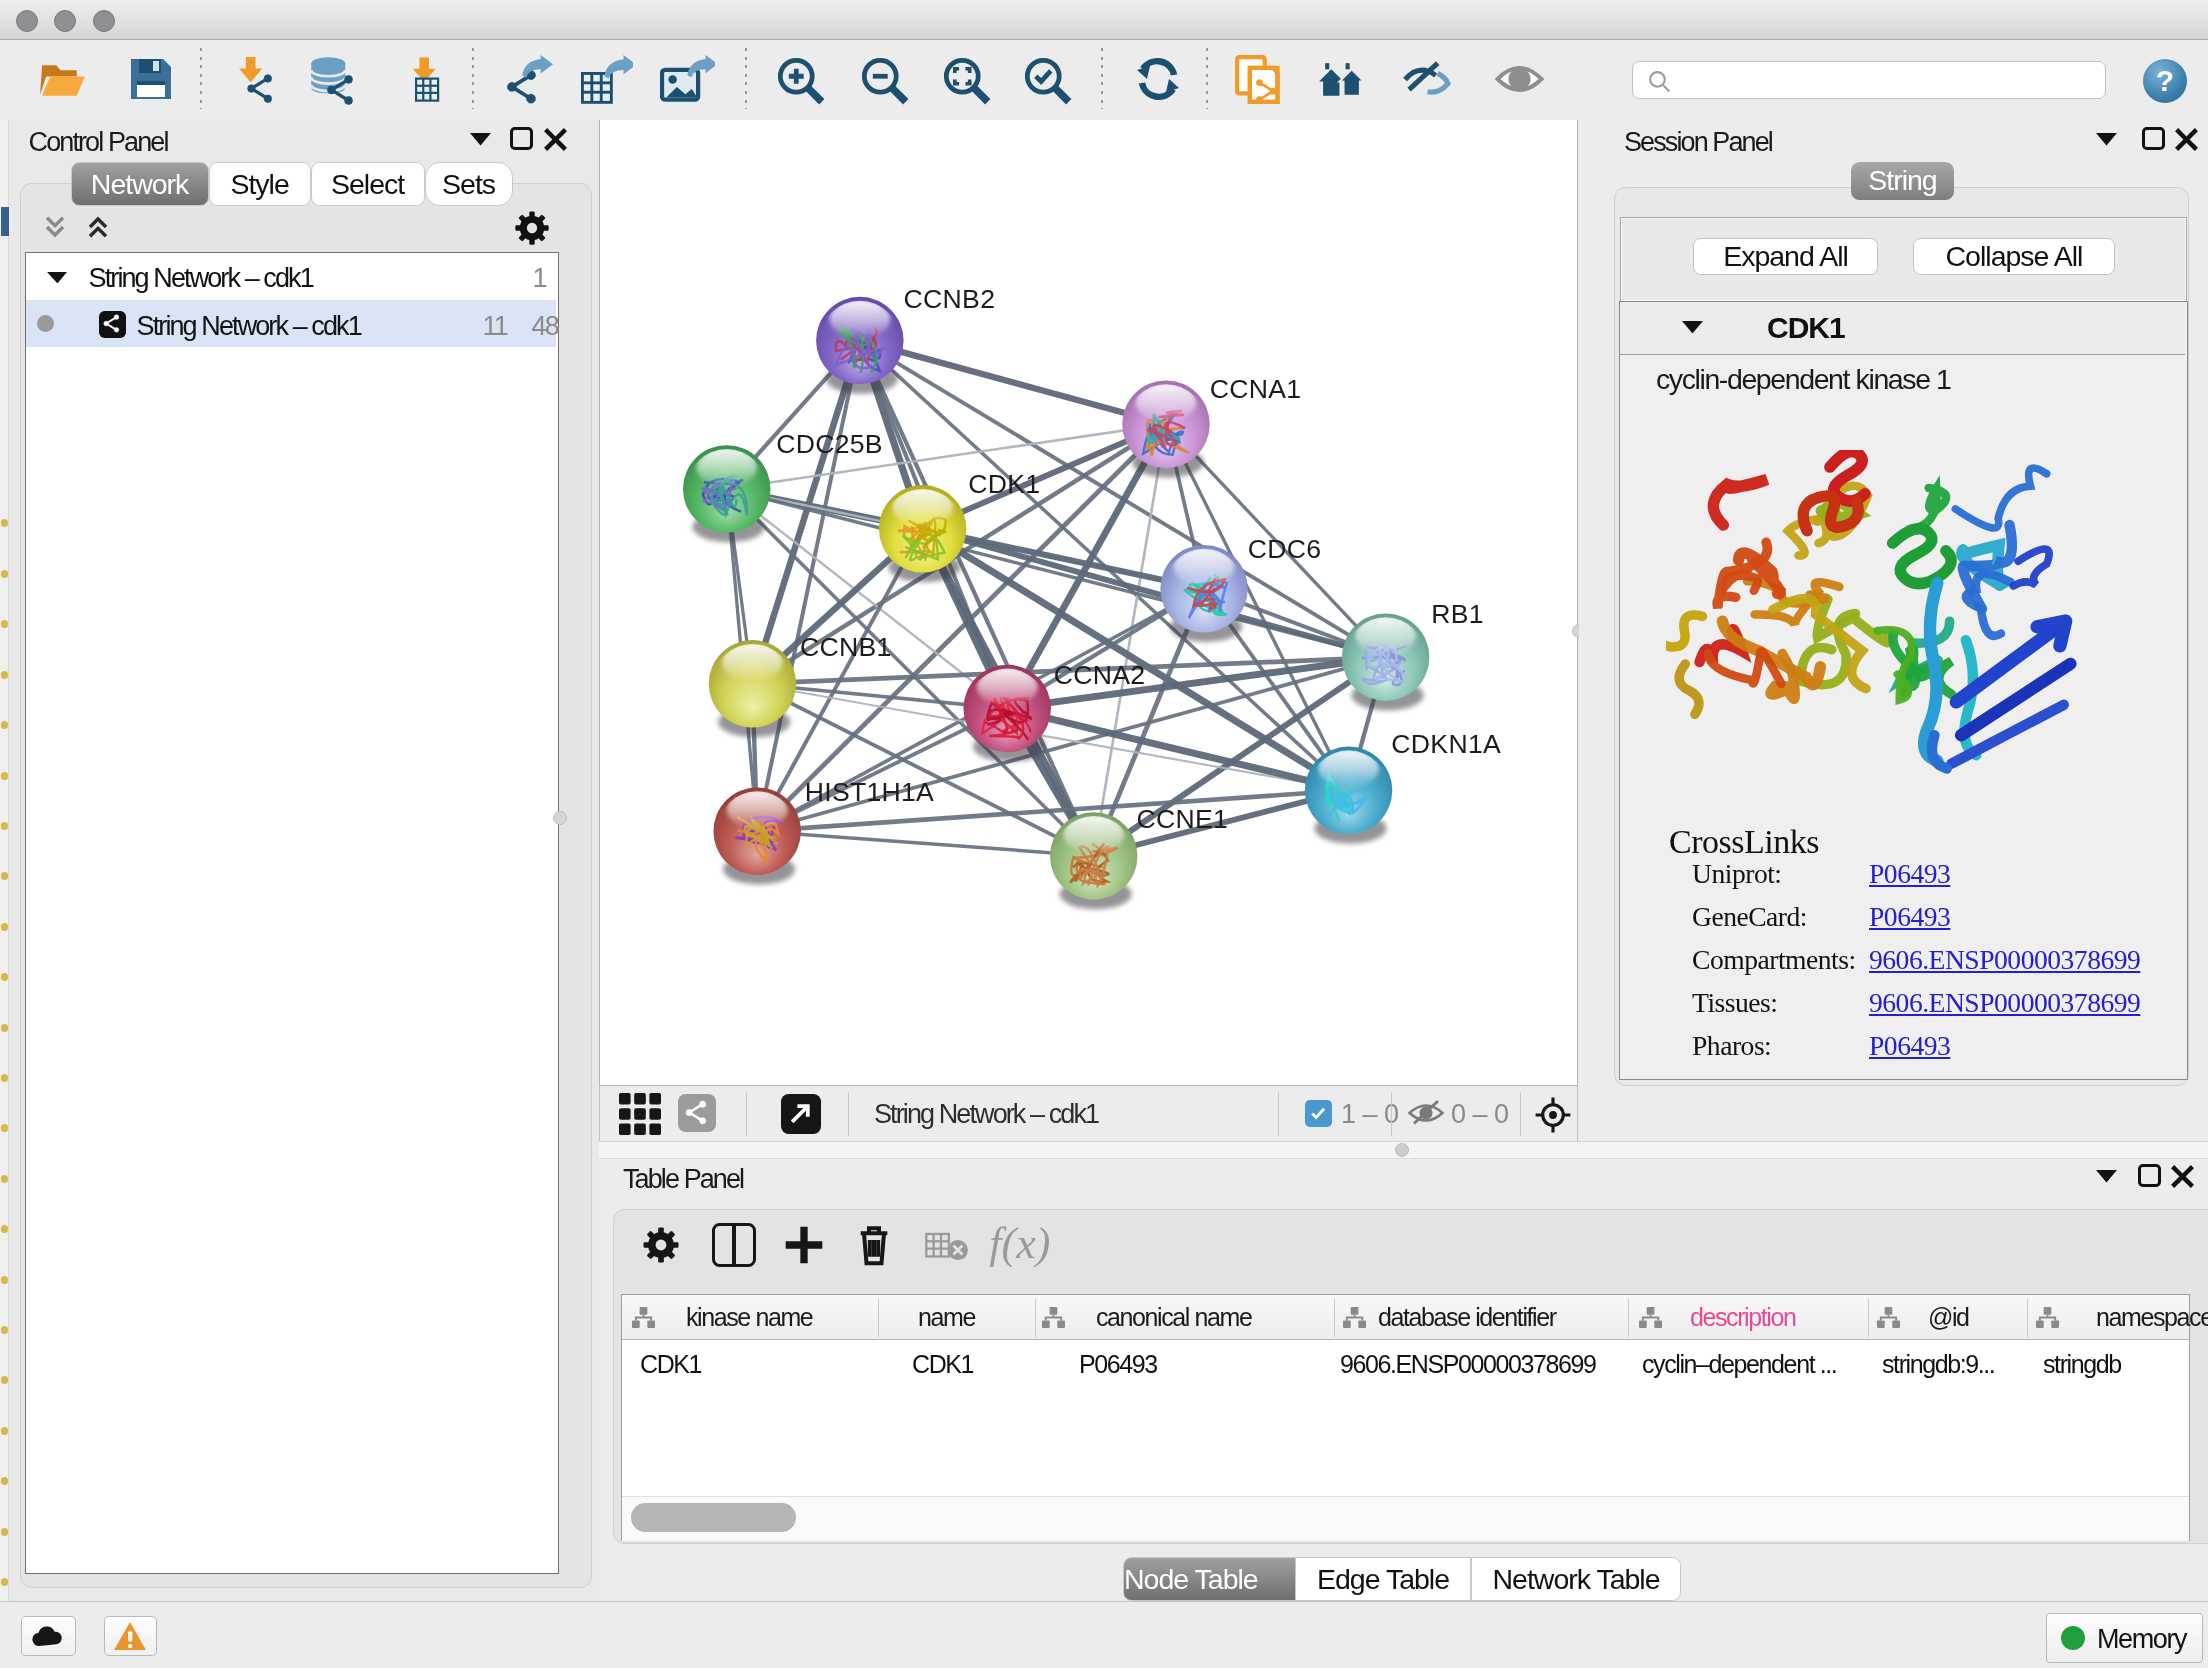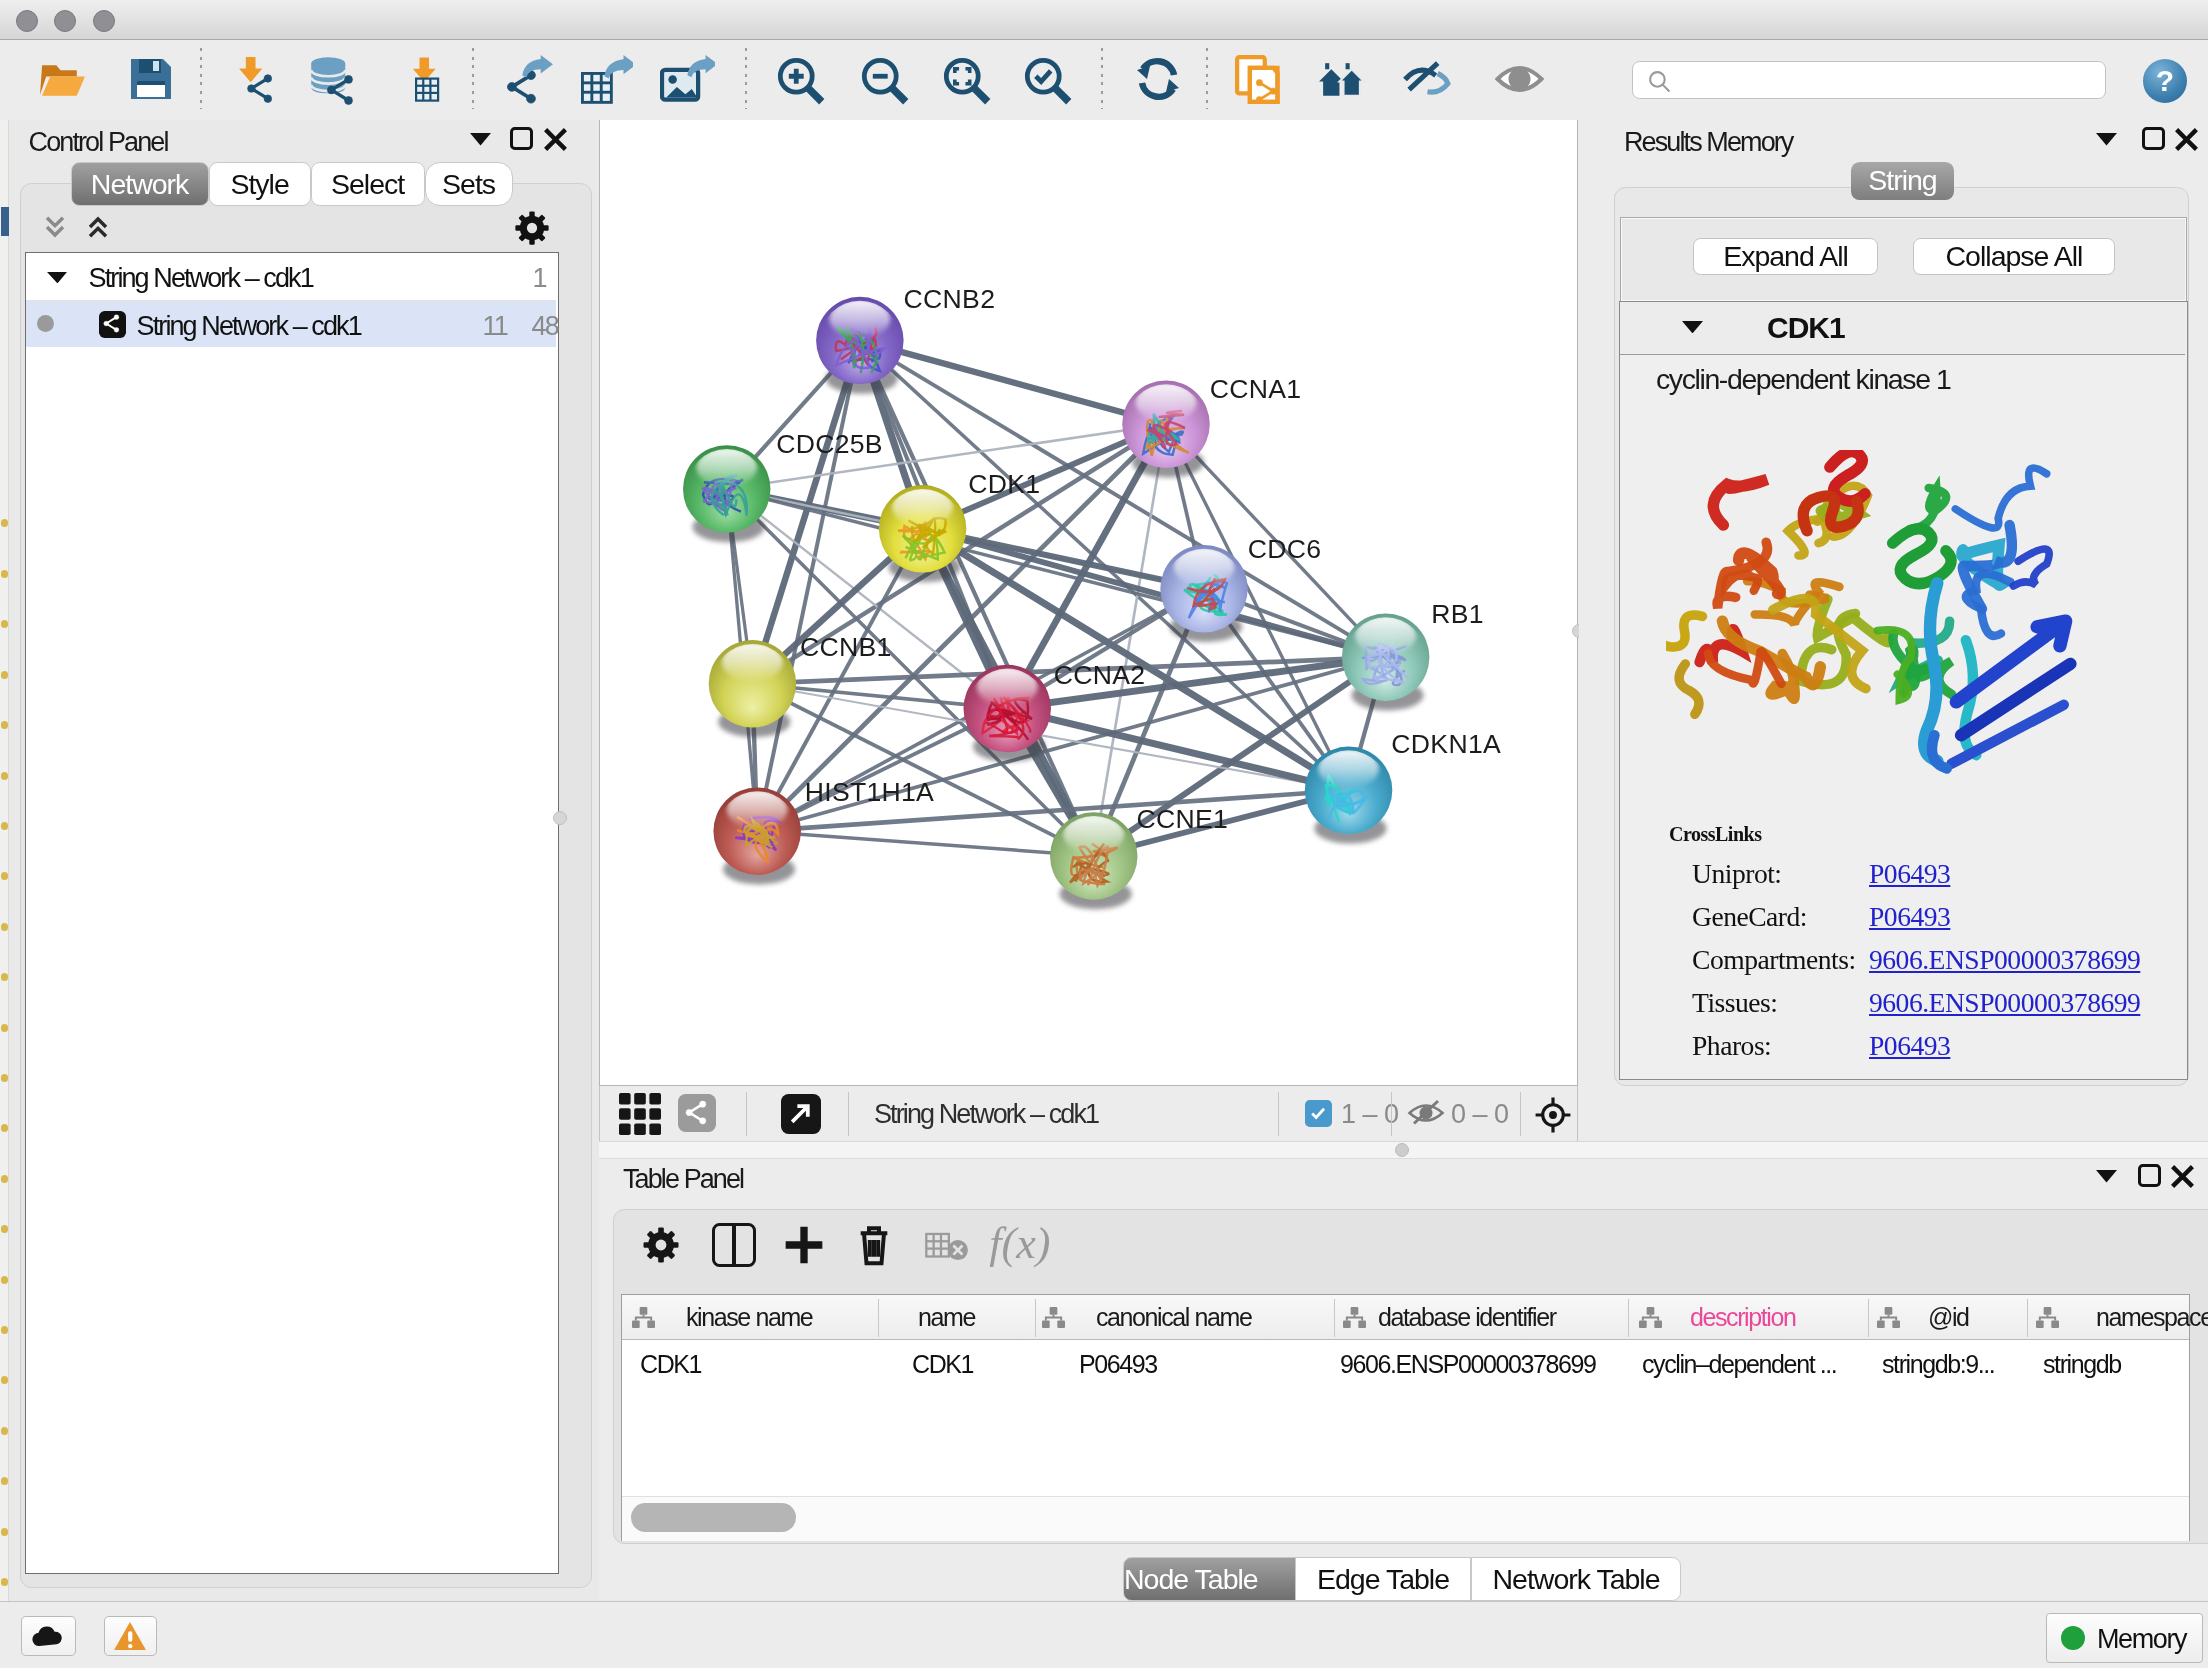--- a/index.html
+++ b/index.html
@@ -619,21 +619,21 @@
         <path d="M24 2 v10 M24 36 v10 M2 24 h10 M36 24 h10"></path>
         <circle cx="24" cy="24" r="3" fill="#161616"></circle>
       </g>
     </svg>
   </div>
 <div class="abs" style="left:553px;top:811px;width:14.3px;height:14.3px;border-radius:50%;background:#d6d6d6;border:1px solid #c0c0c0"></div>
 <div class="abs" style="left:1572px;top:624px;width:14.3px;height:14.3px;border-radius:50%;background:#d6d6d6;border:1px solid #c0c0c0"></div>
 <div class="abs" style="left:599px;top:1141px;width:1609px;height:18px;background:#f4f4f4;border-top:1px solid #d8d8d8;border-bottom:1px solid #dcdcdc"></div>
 <div class="abs" style="left:1395px;top:1143px;width:14.3px;height:14.3px;border-radius:50%;background:#cdcdcd;border:1px solid #bcbcbc"></div>
 <div class="abs" style="left:1579px;top:120px;width:630px;height:1021px;background:#ececec">
-    <div class="abs hdr" style="left:45px;top:6.7px">Results Memory</div>
+    <div class="abs hdr" style="left:45px;top:6.7px">Session Panel</div>
     <svg style="position:absolute;left:517px;top:13.3px" width="21" height="12.4" viewBox="0 0 22 13">
       <path d="M0 0 h22 l-11 13 z" fill="#111"></path>
     </svg>
     <div style="position:absolute;left:563px;top:6.7px;width:23px;height:23px;border:3.3px solid #111;border-radius:4.8px"></div>
     <svg style="position:absolute;left:595px;top:6.7px" width="25" height="25" viewBox="0 0 24 24">
       <path d="M4 1 L12 9 L20 1 L23 4 L15 12 L23 20 L20 23 L12 15 L4 23 L1 20 L9 12 L1 4 Z" fill="#111"></path>
     </svg>
     <div class="abs" style="left:35px;top:67px;width:575px;height:899px;background:#e8e8e8;border:1px solid #cfcfcf;border-radius:11.4px"></div>
     <div class="abs" style="left:272px;top:42px;width:103px;height:38px;background:linear-gradient(#a8a8a8,#7e7e7e);border-radius:8.6px;color:#fff;font-size:28.5px;text-align:center;line-height:36px;letter-spacing:-1px">String</div>
     <div class="abs" style="left:41px;top:97px;width:567px;height:85px;border:1.9px solid #a8a8a8;box-shadow:inset 0 0 0 1px #f8f8f8"></div>
@@ -678,21 +678,21 @@
         <path d="M238 98 q25 -23 38 -11 q11 11 -14 23 q-25 13 -11 25 q14 12 36 -2 q21 -14 7 -27" fill="none" stroke="#1f9e38" stroke-width="12" stroke-linecap="round"></path>
         <path d="M38 175 q-23 -6 -19 15 q4 19 -15 17 q-15 -2 -10 -19" fill="none" stroke="#c8a816" stroke-width="10" stroke-linecap="round"></path>
         <path d="M20 225 q-15 19 4 28 q17 9 6 25" fill="none" stroke="#c09a20" stroke-width="10" stroke-linecap="round"></path>
         <path d="M285 140 q-13 42 -4 82 q9 40 -7 73 q-9 25 11 32" fill="none" stroke="#2a9ed4" stroke-width="13" stroke-linecap="round"></path>
         <path d="M315 200 q14 38 2 75 q-10 36 9 46" fill="none" stroke="#28b8c8" stroke-width="11" stroke-linecap="round"></path>
         <path d="M305 265 L420 180 M420 180 l-30 6 M420 180 l-6 26" fill="none" stroke="#2244cc" stroke-width="14" stroke-linecap="round"></path>
         <path d="M310 300 L425 225" fill="none" stroke="#1a34b8" stroke-width="13" stroke-linecap="round"></path>
         <path d="M300 330 L418 268" fill="none" stroke="#2a50d0" stroke-width="11" stroke-linecap="round"></path>
         <path d="M282 300 q-9 28 13 35" fill="none" stroke="#2a6ed4" stroke-width="11" stroke-linecap="round"></path>
       </svg>
-      <div class="abs srf" style="left:49px;top:521px;font-size:20px;font-weight:bold;color:#111">CrossLinks</div>
+      <div class="abs srf" style="left:49px;top:521px;font-size:34px;font-weight:normal;color:#111">CrossLinks</div>
       <div class="abs srf" style="left:72px;top:556px;font-size:27.6px;color:#111">Uniprot:</div>
       <div class="abs srf" style="left:249px;top:556px;font-size:27.6px;color:#2222cc;text-decoration:underline">P06493</div>
       <div class="abs srf" style="left:72px;top:599px;font-size:27.6px;color:#111">GeneCard:</div>
       <div class="abs srf" style="left:249px;top:599px;font-size:27.6px;color:#2222cc;text-decoration:underline">P06493</div>
       <div class="abs srf" style="left:72px;top:642px;font-size:27.6px;color:#111">Compartments:</div>
       <div class="abs srf" style="left:249px;top:642px;font-size:27.6px;color:#2222cc;text-decoration:underline">9606.ENSP00000378699</div>
       <div class="abs srf" style="left:72px;top:685px;font-size:27.6px;color:#111">Tissues:</div>
       <div class="abs srf" style="left:249px;top:685px;font-size:27.6px;color:#2222cc;text-decoration:underline">9606.ENSP00000378699</div>
       <div class="abs srf" style="left:72px;top:728px;font-size:27.6px;color:#111">Pharos:</div>
       <div class="abs srf" style="left:249px;top:728px;font-size:27.6px;color:#2222cc;text-decoration:underline">P06493</div>

